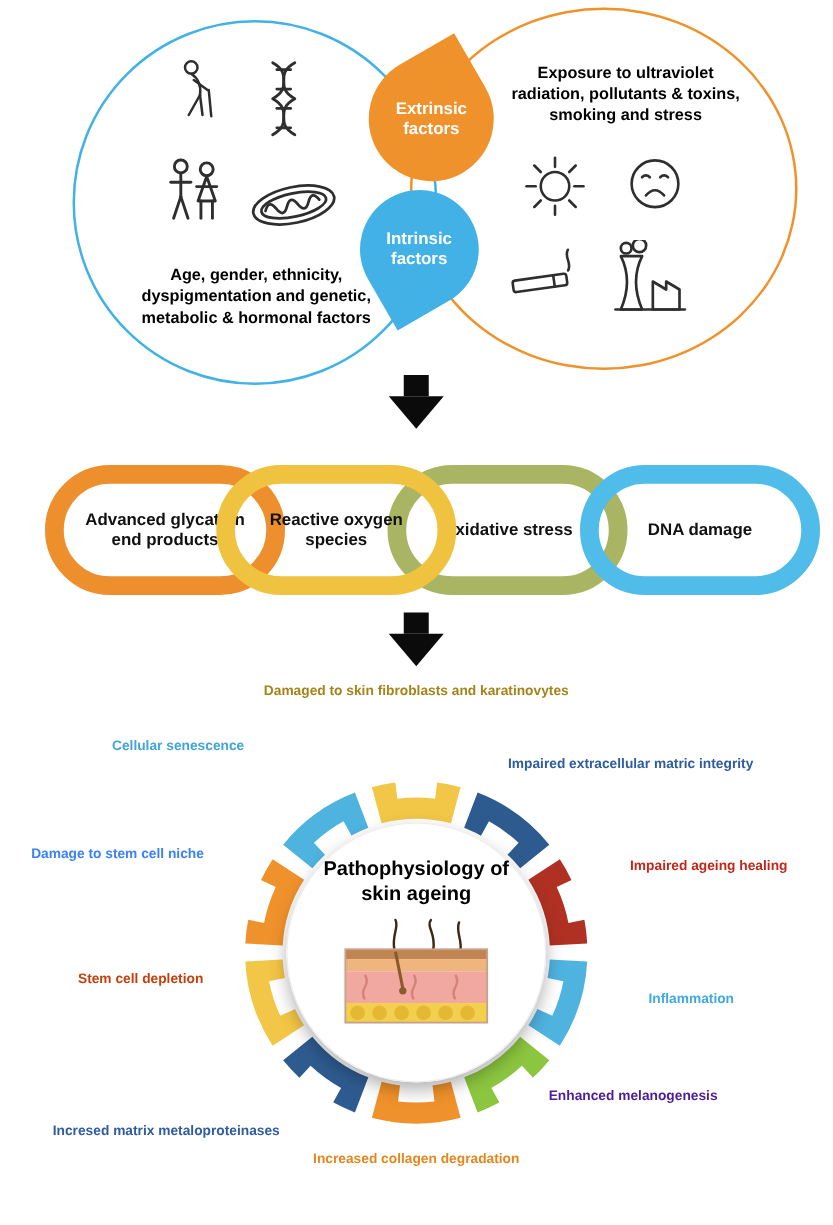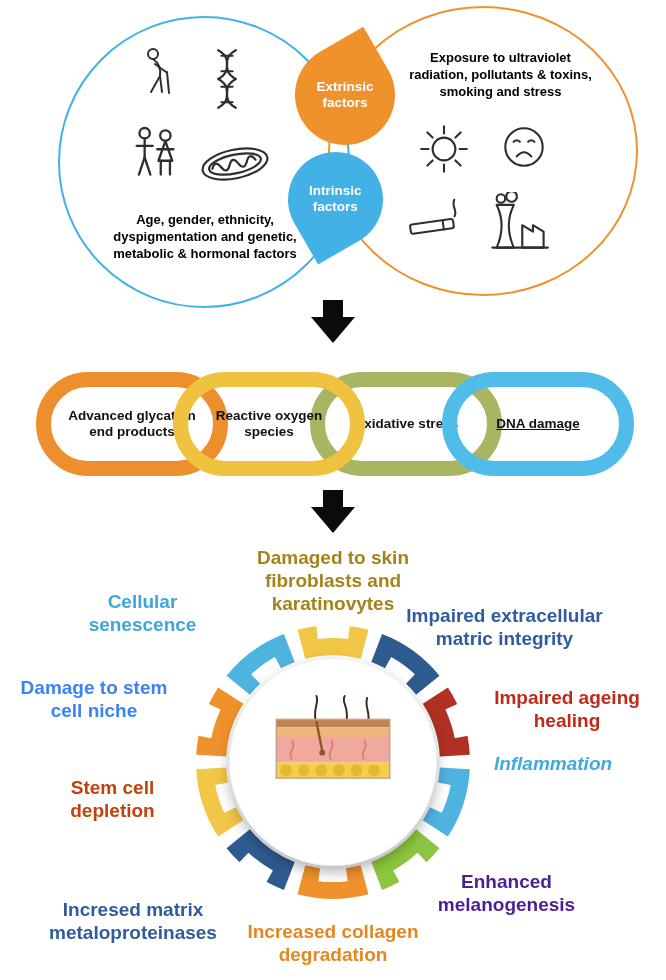--- a/index.html
+++ b/index.html
@@ -43,25 +43,25 @@
 
   
   .ring-svg { position:absolute; left:130px; top:556px; width:406px; height:406px; pointer-events:none; }
   .wheel-center {
     position:absolute; left:229px; top:658px; width:208px; height:208px; border-radius:50%;
     background:#fff; box-shadow:0 6px 14px rgba(0,0,0,0.30), 0 0 0 1px #eee inset;
     display:flex; flex-direction:column; align-items:center; padding-top:28px; z-index:3;
   }
   .wheel-title { font-weight:bold; font-size:16px; line-height:1.25; text-align:center; color:#000; width:170px; }
   .skin-svg { width:126px; height:88px; margin-top:8px; }
-  .wl { position:absolute; font-weight:bold; font-size:19px; line-height:1.2; text-align:center; }
+  .wl { position:absolute; font-weight:bold; font-size:11px; line-height:1.2; text-align:center; }
   .wl0 { left:208px; top:547px; width:250px; }
   .wl1 { left:402px; top:605px; width:205px; }
   .wl2 { left:487px; top:687px; width:160px; }
-  .wl3 { left:478px; top:753px; width:150px;font-style:italic; }
+  .wl3 { left:478px; top:793px; width:150px; }
   .wl4 { left:424px; top:871px; width:165px; }
   .wl5 { left:223px; top:921px; width:220px; }
   .wl6 { left:38px;  top:867px; width:190px;margin-top:32px; }
   .wl7 { left:45px;  top:777px; width:135px; }
   .wl8 { left:20px;  top:677px; width:148px; }
   .wl9 { left:75px;  top:591px; width:135px; }
 </style>
 </head>
 <body>
 
@@ -175,21 +175,21 @@
   <div>
     <div class="chain-link" style="left: 36px; border-color: rgb(238, 143, 45);">
       <span>Advanced glycation end products</span>
     </div>
     <div class="chain-link over" style="left: 173px; border-color: rgb(239, 195, 63);">
       <span>Reactive oxygen species</span>
     </div>
     <div class="chain-link" style="left: 310px; border-color: rgb(169, 181, 99);">
       <span>Oxidative stress</span>
     </div>
-    <div class="chain-link over" style="left: 442px; border-color: rgb(79, 188, 234); text-decoration: underline;">
+    <div class="chain-link over" style="left: 464px; border-color: rgb(79, 188, 234);">
       <span>DNA damage</span>
     </div>
   </div>
 
   <div class="down-arrow" style="top:490px;">
     <div class="shaft"></div>
       <div class="head"></div>
   </div>
 
   <div>
@@ -210,20 +210,21 @@
         <path d="M139.0,321.4 A132,132 0 0 1 113.0,302.5" stroke="#ffffff" stroke-width="16" fill="none"></path>
         <path d="M100.7,272.4 A122,122 0 0 1 81.2,212.4" stroke="#F2C647" stroke-width="30" fill="none"></path>
         <path d="M101.5,253.3 A112,112 0 0 1 93.1,227.4" stroke="#ffffff" stroke-width="16" fill="none"></path>
         <path d="M81.2,199.6 A122,122 0 0 1 100.7,139.6" stroke="#F0922B" stroke-width="30" fill="none"></path>
         <path d="M73.4,180.8 A132,132 0 0 1 83.4,150.2" stroke="#ffffff" stroke-width="16" fill="none"></path>
         <path d="M108.2,129.2 A122,122 0 0 1 159.3,92.1" stroke="#4FB3E0" stroke-width="30" fill="none"></path>
         <path d="M126.6,124.1 A112,112 0 0 1 148.7,108.0" stroke="#ffffff" stroke-width="16" fill="none"></path>
       </svg>
 
     <div class="wheel-center">
+      <div class="wheel-title">Pathophysiology of skin ageing</div>
       <svg class="skin-svg" viewBox="0 0 128 90">
         <path d="M46,26 C44,14 50,8 47,2" fill="none" stroke="#3a2a18" stroke-width="2" stroke-linecap="round"></path>
         <path d="M78,26 C80,12 72,8 76,2" fill="none" stroke="#3a2a18" stroke-width="2" stroke-linecap="round"></path>
         <path d="M100,28 C102,18 96,12 99,4" fill="none" stroke="#3a2a18" stroke-width="2" stroke-linecap="round"></path>
         <rect x="6" y="26" width="116" height="8" fill="#C08552"></rect>
         <rect x="6" y="34" width="116" height="10" fill="#EFB57F"></rect>
         <rect x="6" y="44" width="116" height="26" fill="#F0A8A0"></rect>
         <path d="M22,47 q3,5 0,10 q-3,5 0,10" fill="none" stroke="#D4837A" stroke-width="2"></path>
         <path d="M62,47 q3,5 0,10 q-3,5 0,10" fill="none" stroke="#D4837A" stroke-width="2"></path>
         <path d="M96,47 q3,5 0,10 q-3,5 0,10" fill="none" stroke="#D4837A" stroke-width="2"></path>

